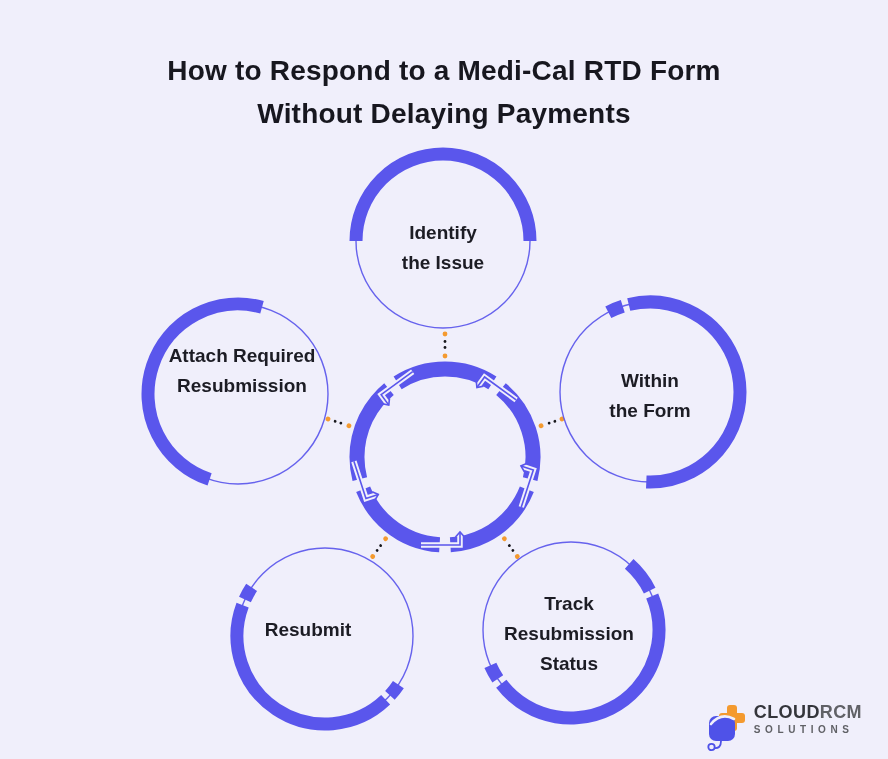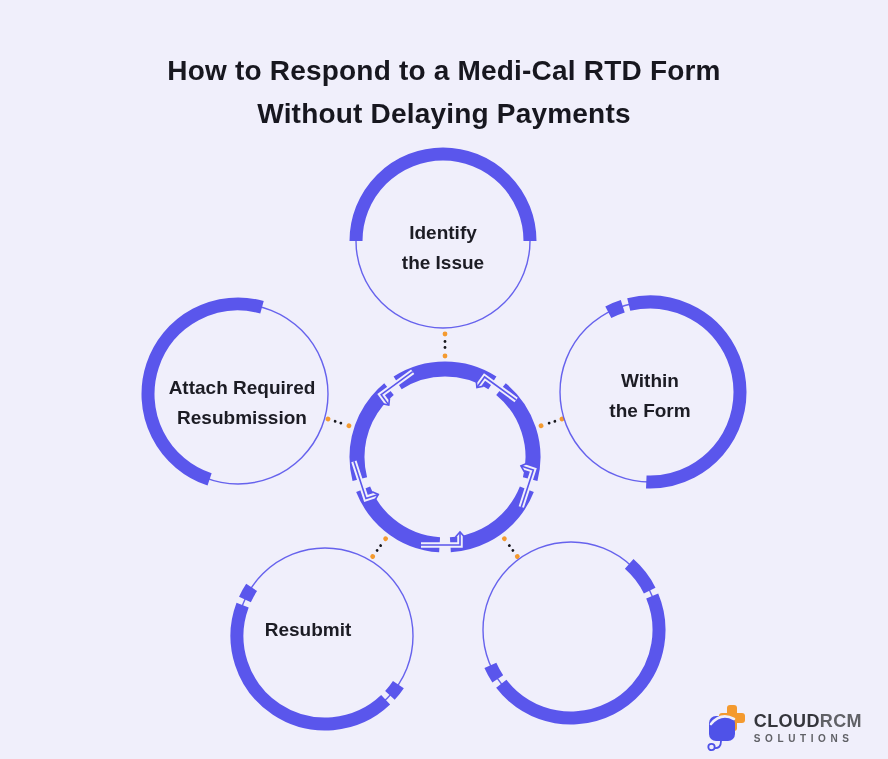--- a/index.html
+++ b/index.html
@@ -34,21 +34,21 @@
   .arrow-line{fill:none;stroke:var(--accent);stroke-width:1.6;stroke-linecap:butt;stroke-linejoin:miter;}
   .dot-o{fill:var(--dot-orange);}
   .dot-d{fill:var(--dot-dark);}
   .step-label{
     position:absolute;transform:translate(-50%,-50%);
     text-align:center;font-size:19px;font-weight:700;
     color:var(--label-text);line-height:30px;white-space:nowrap;
   }
   .logo{
     position:absolute;right:26px;bottom:22px;
-    display:flex;align-items:center;gap:6px;
+    display:flex;gap:6px;
   }
   .logo-text{display:flex;flex-direction:column;}
   .brand{font-size:18px;font-weight:700;letter-spacing:.4px;line-height:19px;}
   .brand-primary{color:var(--logo-dark);}
   .brand-secondary{color:var(--logo-gray);}
   .tagline{font-size:10px;font-weight:700;letter-spacing:4.6px;color:var(--logo-gray);margin-top:2px;}
 </style>
 </head>
 <body>
 
@@ -120,26 +120,31 @@
   <div class="step-label" style="left:443px;top:232px;">
     <div>Identify</div>
     <div>the Issue</div>
   </div>
 
   <div class="step-label" style="left:650px;top:380px;">
     <div>Within</div>
     <div>the Form</div>
   </div>
 
+  <div class="step-label" style="left:569px;top:618px;">
+    <div>Track</div>
+    <div>Resubmission</div>
+    <div>Status</div>
+  </div>
 
   <div class="step-label" style="left:308px;top:614px;">
     <div>Resubmit</div>
   </div>
 
-  <div class="step-label" style="left:242px;top:387px;">
+  <div class="step-label" style="left:242px;top:355px;">
     <div>Attach Required</div>
     <div>Resubmission</div>
   </div>
 
   <div class="logo">
     <svg width="42" height="50" viewBox="0 0 42 50">
 
       <g fill="var(--logo-orange)">
         <rect x="21" y="2" width="10" height="26" rx="3"></rect>
         <rect x="13" y="10" width="26" height="10" rx="3"></rect>

